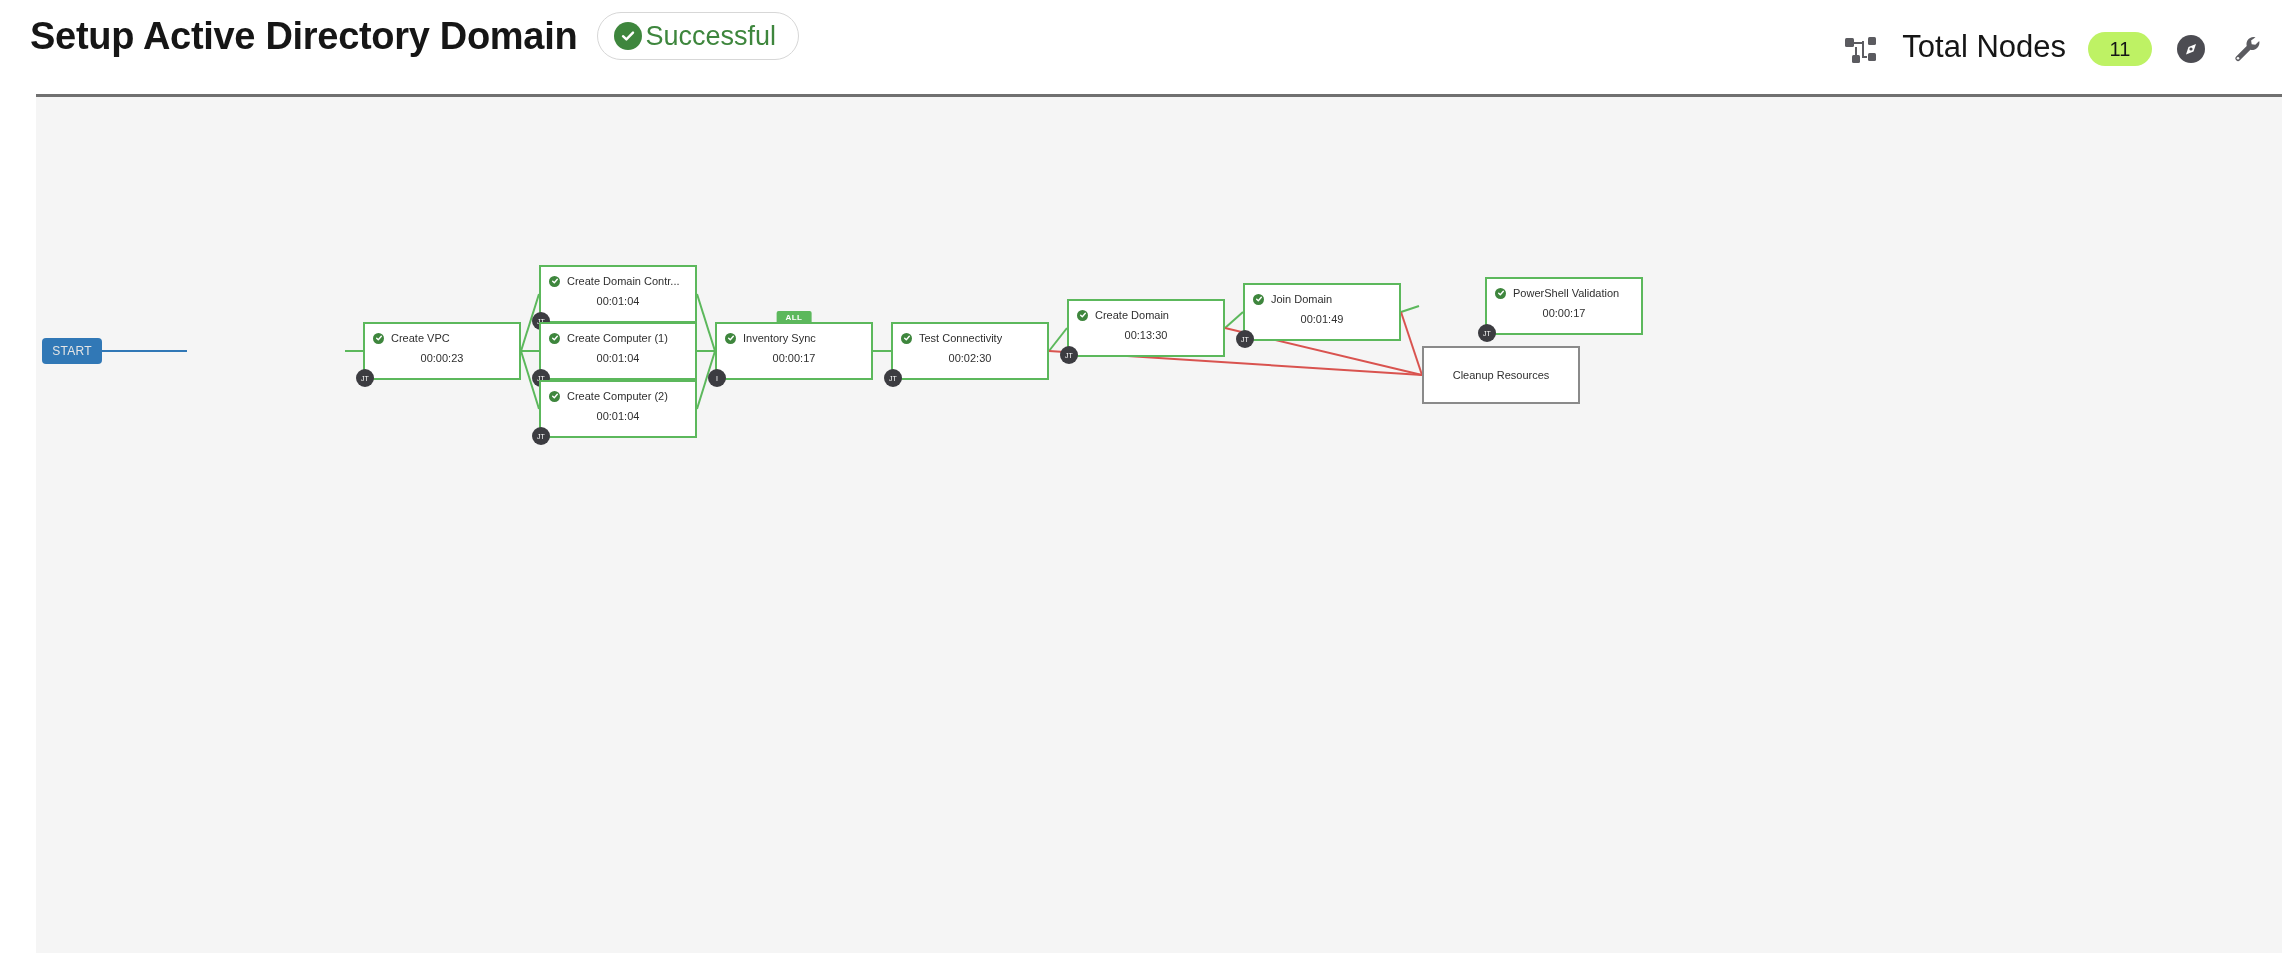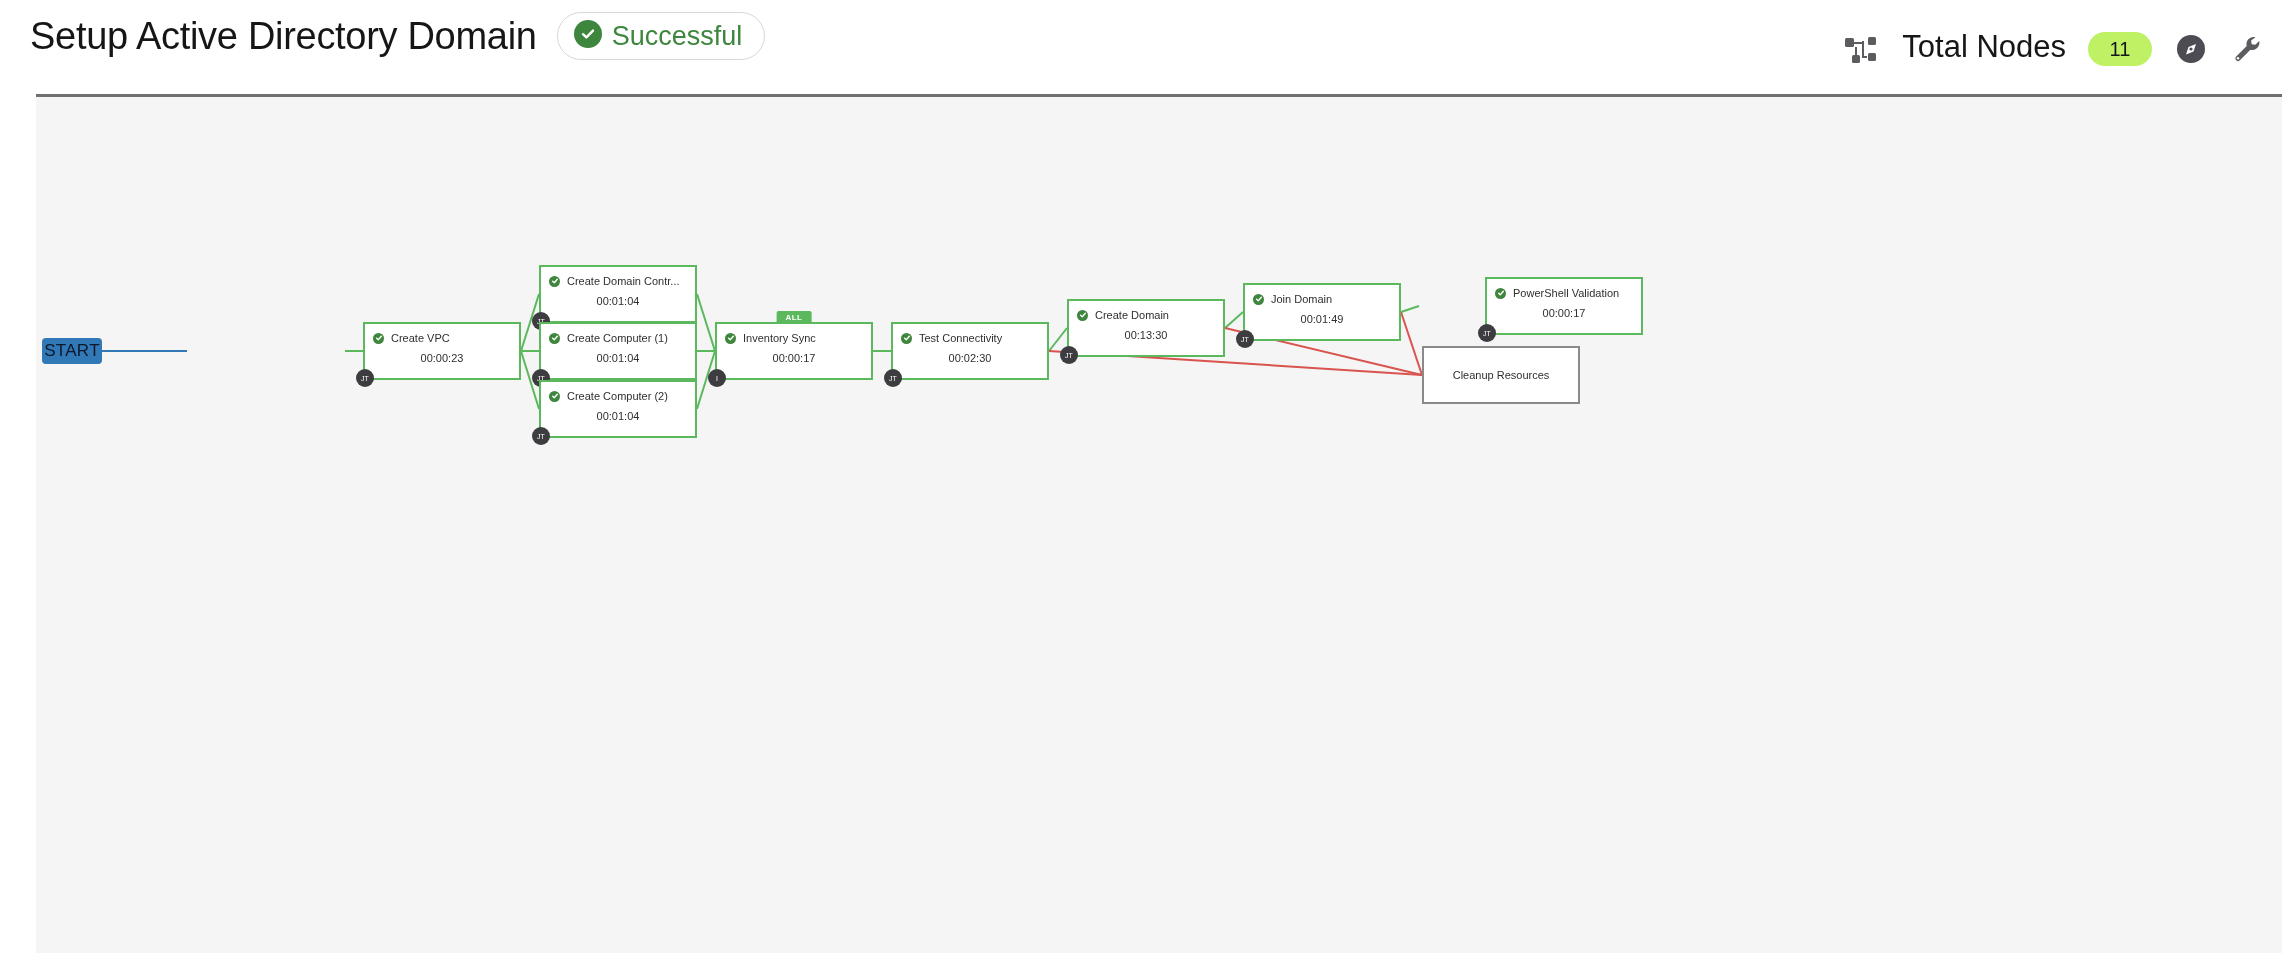--- a/index.html
+++ b/index.html
@@ -27,31 +27,31 @@
   }
   .header-left {
     position: absolute;
     left: 30px; top: 12px;
     display: flex;
     align-items: center;
     gap: 20px;
   }
   .page-title {
     font-size: 38px;
-    font-weight: normal;
+    font-weight: bold;
     color: #161616;
     letter-spacing: -0.3px;
     white-space: nowrap;
     line-height: 46px;
     text-align: center;
   }
   .status-pill {
     display: flex;
-    align-items: flex-start;
-    gap: 10px;
+    align-items: center;
+    gap: 3px;
     border: 1px solid #d7d7d7;
     border-radius: 24px;
     padding: 7px 22px 7px 16px;
     background: #ffffff;
   }
   .status-pill .pill-label {
     font-size: 27px;
     color: #3e863d;
     line-height: 32px;
     white-space: nowrap;
@@ -213,22 +213,22 @@
     position: absolute;
     background: #3178b6;
     border-radius: 4px;
     width: 60px;
     height: 26px;
     display: flex;
     align-items: center;
     justify-content: center;
   }
   .start-node span {
-    color: #0f172a;
-    font-size: 17px;
+    color: #e5e5e5;
+    font-size: 12px;
     letter-spacing: 0.3px;
     line-height: 14px;
   }
 </style>
 </head>
 <body>
 
 <div id="root">
 
   <div class="header">

